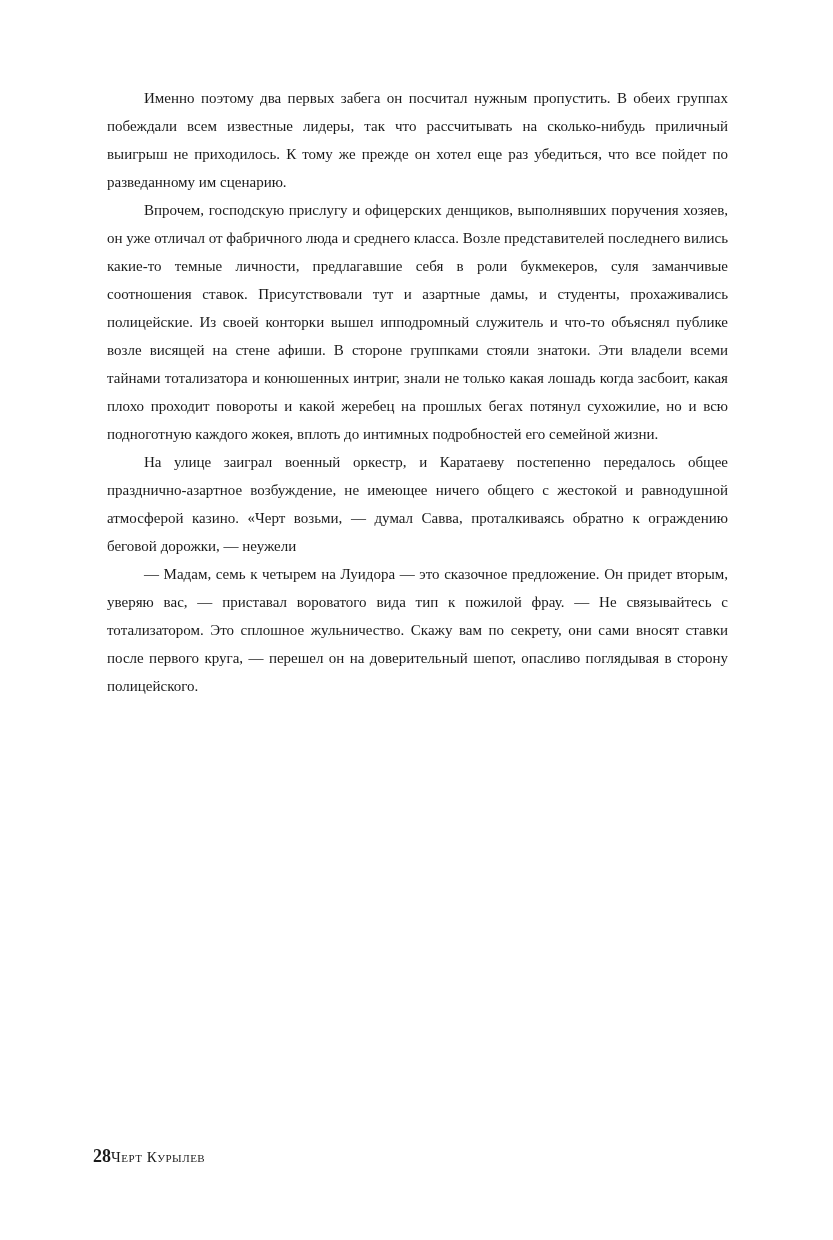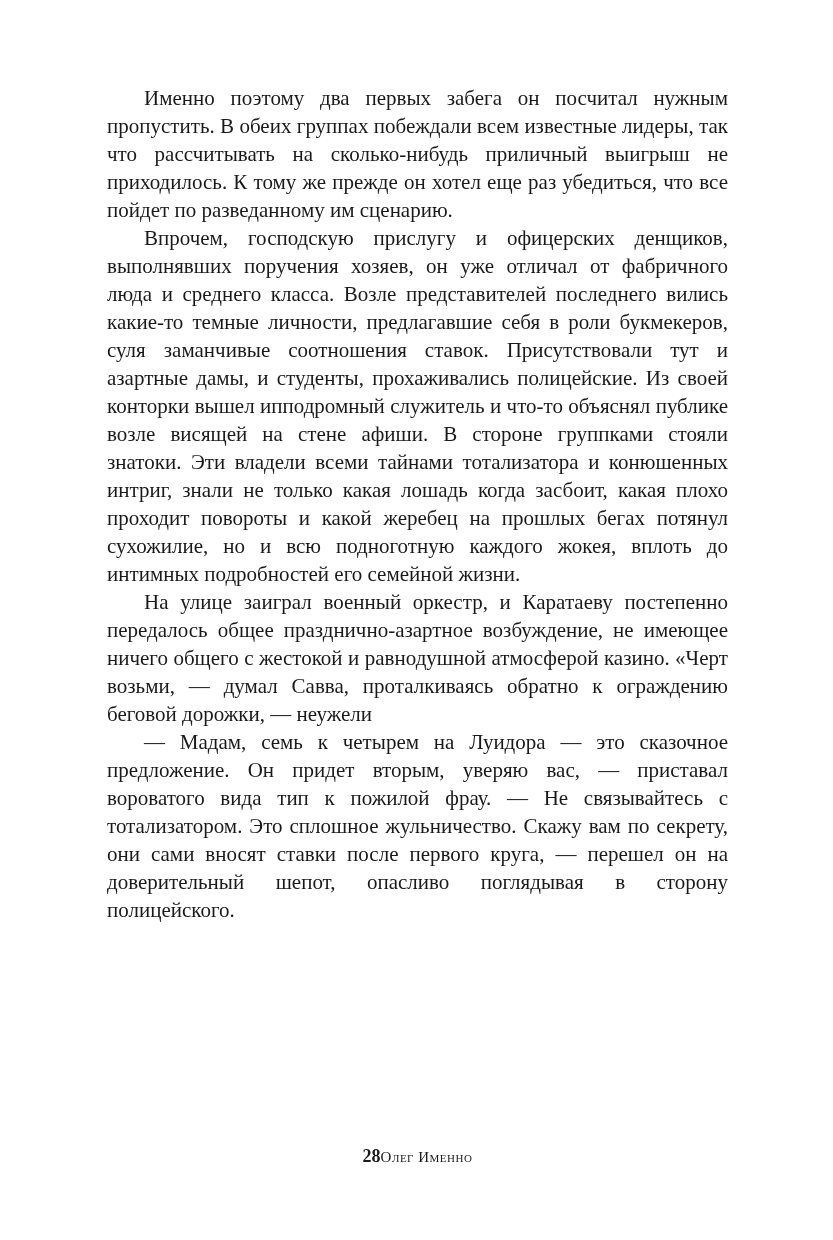--- a/index.html
+++ b/index.html
@@ -14,36 +14,36 @@
     background: #ffffff;
     font-family: "Liberation Serif", "DejaVu Serif", serif;
     color: #1a1a1a;
     overflow: hidden;
   }
   .text-block {
     position: absolute;
     left: 107px;
     top: 84px;
     width: 621px;
-    font-size: 21px;
+    font-size: 15px;
     line-height: 28px;
     text-align: justify;
   }
   .text-block p {
     margin: 0;
     padding: 0;
     text-indent: 37px;
   }
   .page-footer {
     position: absolute;
-    left: 107px;
+    left: 93px;
     top: 1146px;
     width: 621px;
     display: flex;
-    justify-content: center;
+    justify-content: flex-start;
     align-items: baseline;
   }
   .page-number {
     font-size: 18px;
     font-weight: bold;
     color: #1a1a1a;
   }
   .author-name {
     font-size: 15px;
     font-variant: small-caps;
@@ -58,16 +58,16 @@
 
   <div class="text-block">
     <p>Именно поэтому два первых забега он посчитал нужным пропустить. В обеих группах побеждали всем известные лидеры, так что рассчитывать на сколько-нибудь приличный выигрыш не приходилось. К тому же прежде он хотел еще раз убедиться, что все пойдет по разведанному им сценарию.</p>
     <p>Впрочем, господскую прислугу и офицерских денщиков, выполнявших поручения хозяев, он уже отличал от фабричного люда и среднего класса. Возле представителей последнего вились какие-то темные личности, предлагавшие себя в роли букмекеров, суля заманчивые соотношения ставок. Присутствовали тут и азартные дамы, и студенты, прохаживались полицейские. Из своей конторки вышел ипподромный служитель и что-то объяснял публике возле висящей на стене афиши. В стороне группками стояли знатоки. Эти владели всеми тайнами тотализатора и конюшенных интриг, знали не только какая лошадь когда засбоит, какая плохо проходит повороты и какой жеребец на прошлых бегах потянул сухожилие, но и всю подноготную каждого жокея, вплоть до интимных подробностей его семейной жизни.</p>
     <p>На улице заиграл военный оркестр, и Каратаеву постепенно передалось общее празднично-азартное возбуждение, не имеющее ничего общего с жестокой и равнодушной атмосферой казино. «Черт возьми, — думал Савва, проталкиваясь обратно к ограждению беговой дорожки, — неужели</p>
     <p>— Мадам, семь к четырем на Луидора — это сказочное предложение. Он придет вторым, уверяю вас, — приставал вороватого вида тип к пожилой фрау. — Не связывайтесь с тотализатором. Это сплошное жульничество. Скажу вам по секрету, они сами вносят ставки после первого круга, — перешел он на доверительный шепот, опасливо поглядывая в сторону полицейского.</p>
   </div>
 
   <div class="page-footer">
     <span class="page-number">28</span>
-    <span class="author-name">Олег Именно</span>
+    <span class="author-name">Черт Курылев</span>
   </div>
 
 </div>
 
 </body></html>

